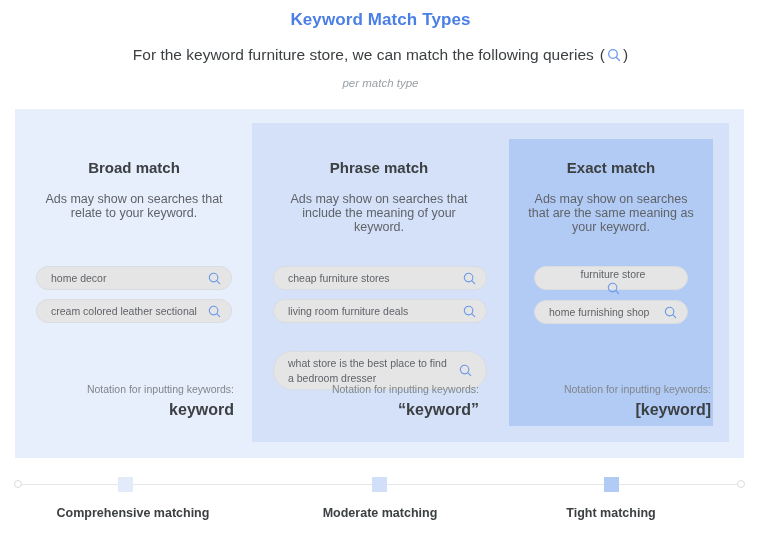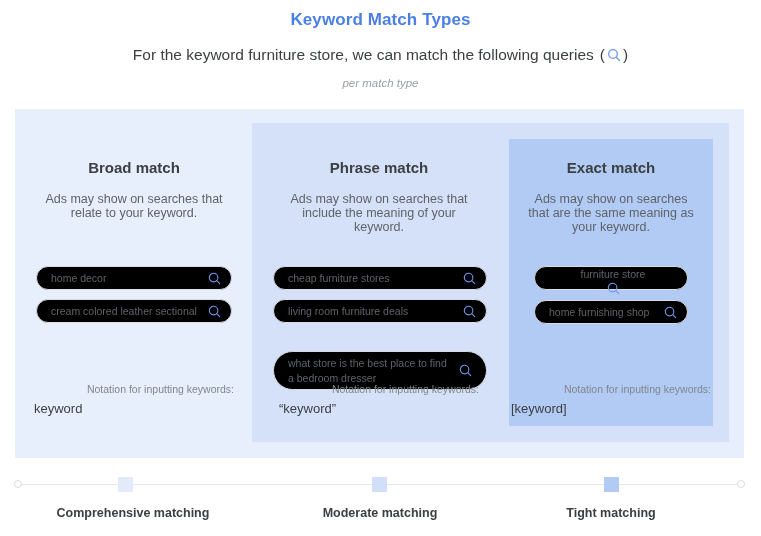--- a/index.html
+++ b/index.html
@@ -14,23 +14,23 @@
   .subtitle svg { margin: 0 2px; }
   .per { top: 77px; left: 0; width: 761px; text-align: center; font-size: 11.5px; font-style: italic; color: #9aa0a6; }
 
   .panel-outer { left: 15px; top: 109px; width: 729px; height: 349px; background: #e8effc; }
   .panel-mid { left: 252px; top: 123px; width: 477px; height: 319px; background: #d4e1f9; }
   .panel-exact { left: 509px; top: 139px; width: 204px; height: 287px; background: #b2cbf5; }
 
   .col-title { font-size: 15px; font-weight: 700; color: #3c4043; text-align: center; }
   .col-desc { font-size: 12.5px; color: #5f6368; text-align: center; line-height: 14px; }
   .note-label { font-size: 10.5px; color: #80868b; text-align: right; }
-  .note-value { font-size: 13px; font-weight: 400; color: #3c4043; text-align: left; }
+  .note-value { font-size: 16px; font-weight: 700; color: #3c4043; text-align: right; }
 
-  .pill { position: absolute; background: #000000; border: 1px solid #dadce0; border-radius: 13px;
+  .pill { position: absolute; background: #e5e5e5; border: 1px solid #dadce0; border-radius: 13px;
           box-sizing: border-box; display: flex; align-items: center; justify-content: space-between;
           padding: 0 10px 0 14px; font-size: 10.5px; color: #5f6368; line-height: 15px; }
   .pill.tall { border-radius: 20px; margin-top: 18px; }
   .pill .txt { flex: 1; }
   .pill svg { flex: none; }
 
   .scale-line { left: 18px; top: 484px; width: 723px; height: 1px; background: #e4e6e9; }
   .scale-end { width: 6px; height: 6px; border: 1px solid #dadce0; border-radius: 50%; background: #fff; }
   .scale-sq { width: 15px; height: 15px; }
   .scale-label { top: 506px; font-size: 12.5px; font-weight: 700; color: #3c4043; text-align: center; }

